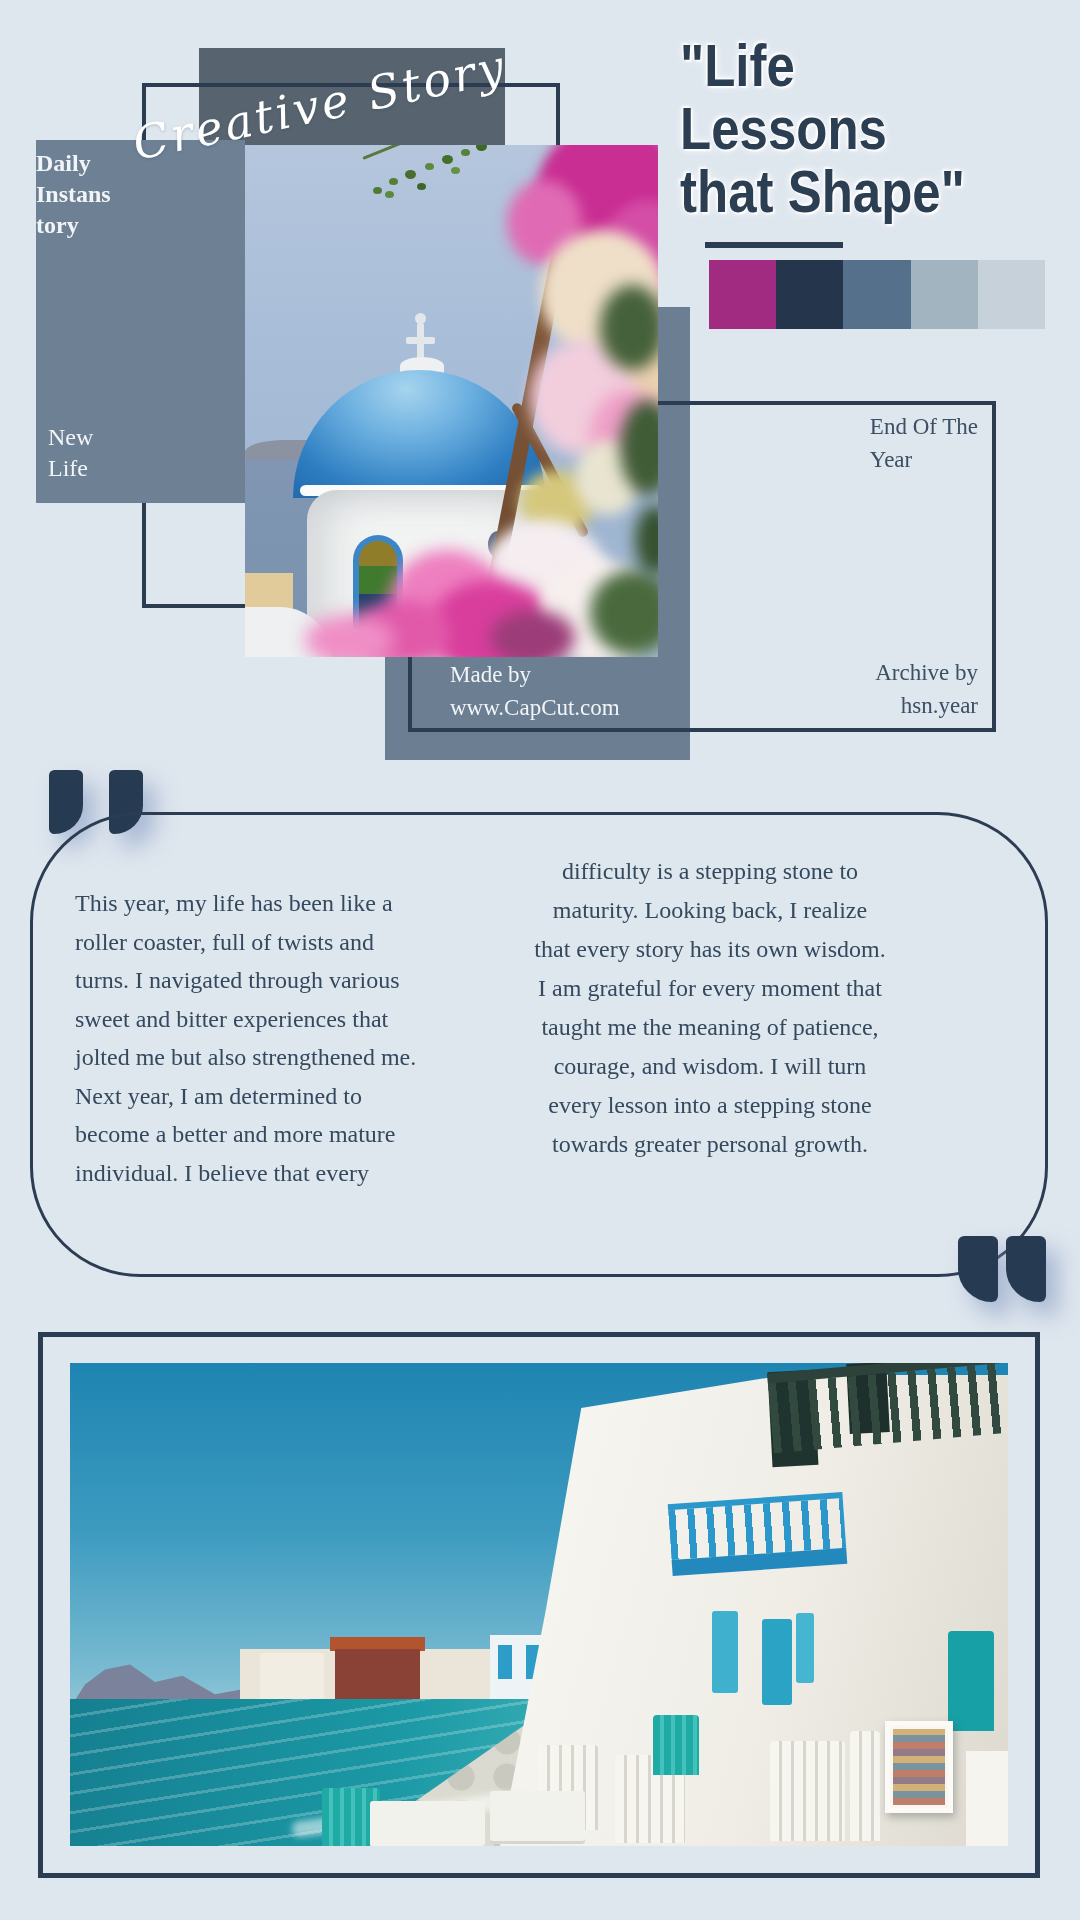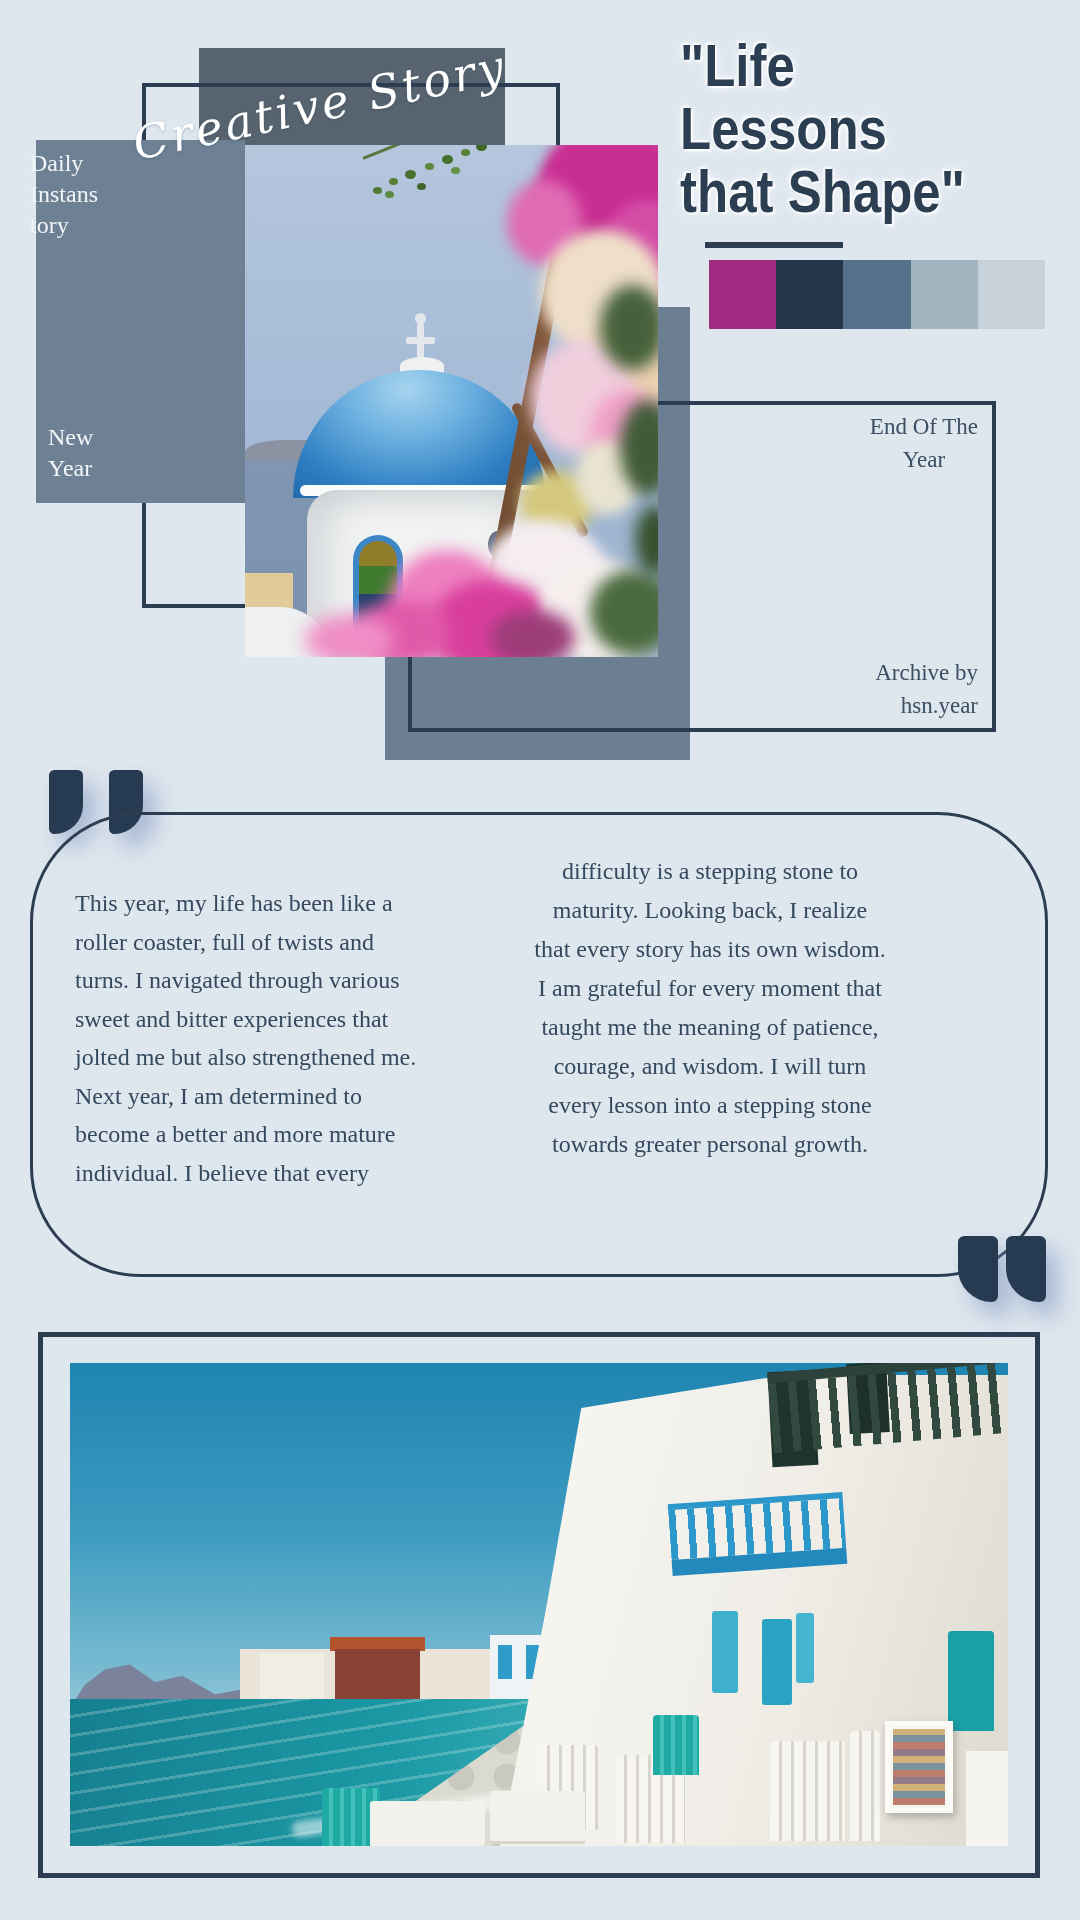--- a/index.html
+++ b/index.html
@@ -5,40 +5,40 @@
   * { margin:0; padding:0; box-sizing:border-box; }
   body { background:#dee6ee; font-family:"Liberation Serif", serif; }
   .canvas { position:relative; width:1080px; height:1920px; overflow:hidden; background:#dee6ee; }
   .abs { position:absolute; }
 
   
   .rect-dark-top { left:199px; top:48px; width:306px; height:292px; background:#57646f; }
   .frame-1 { left:142px; top:83px; width:418px; height:525px; border:4px solid #2c3d52; }
   .rect-left-slate { left:36px; top:140px; width:209px; height:363px; background:#6d8094; }
   .badge-text { color:#f2f5f7; font-size:24px; line-height:31px; white-space:pre-line; }
-  .daily { left:30px; top:148px; }
+  .daily { left:36px; top:148px;font-weight:bold; }
   .newyear { left:48px; top:422px; }
   .script-overlay { left:128px; top:118px; width:400px; font-family:"DejaVu Serif", serif; font-style:italic;
     font-size:46px; color:#ffffff; transform:rotate(-12deg); transform-origin:left top; letter-spacing:3px;
     text-shadow:0 1px 3px rgba(40,60,90,.25); z-index:6; }
 
   
   .title { left:680px; top:34px; width:420px; font-family:"Liberation Sans", sans-serif; font-weight:700;
     font-size:60px; line-height:63px; color:#2c3e52; white-space:pre-line; transform:scaleX(.85);
     transform-origin:left top; letter-spacing:0px;
     text-shadow:2px 2px 2px rgba(255,255,255,.95), -2px -2px 2px rgba(255,255,255,.85), 0 0 12px rgba(255,255,255,.9); }
   .title-underline { left:705px; top:242px; width:138px; height:6px; background:#2c3d52; }
   .palette { left:709px; top:260px; width:336px; height:69px; display:flex; }
   .palette .swatch { flex:1; }
 
   
   .rect-madeby { left:385px; top:307px; width:305px; height:453px; background:#6b7e92; }
   .made-by { left:450px; top:658px; color:#f2f5f7; font-size:23px; line-height:33px; white-space:pre-line; z-index:5; }
   .frame-2 { left:408px; top:401px; width:588px; height:331px; border:4px solid #2c3d52; }
-  .eoy { right:102px; top:410px; text-align:center; color:#3c4f63; font-size:23px; line-height:33px; white-space:pre-line; }
+  .eoy { right:102px; top:410px; text-align:left; color:#3c4f63; font-size:23px; line-height:33px; white-space:pre-line; }
   .archive { right:102px; top:656px; text-align:right; color:#3c4f63; font-size:23px; line-height:33px; white-space:pre-line; }
 
   
   .photo { position:absolute; overflow:hidden; }
   .church { left:245px; top:145px; width:413px; height:512px; z-index:4;
     background:linear-gradient(180deg,#b5c6dd 0%,#a8bdd8 40%,#9fb6d2 75%,#a9bdd2 100%); }
   .land { left:0; top:295px; width:100px; height:30px; background:#8b92a2; border-radius:40%; }
   .sea-strip { left:0; top:315px; width:95px; height:165px; background:linear-gradient(180deg,#8096b2,#7b93ae); }
   .drum { left:62px; top:345px; width:250px; height:167px; background:#f2f3f3; border-radius:30px 30px 0 0;
     box-shadow:inset -30px 0 40px rgba(140,150,160,.35), inset 25px 0 35px rgba(150,160,170,.28); }
@@ -128,28 +128,30 @@
 
 <div class="canvas">
 
   <div class="abs rect-dark-top"></div>
   <div class="abs frame-1"></div>
   <div class="abs rect-left-slate"></div>
   <div class="abs badge-text daily">Daily
 Instans
 tory</div>
   <div class="abs badge-text newyear">New
-Year</div>
+Life</div>
 
   <div class="abs rect-madeby"></div>
   <div class="abs frame-2"></div>
   <div class="abs eoy">End Of The
 Year</div>
   <div class="abs archive">Archive by
 hsn.year</div>
+  <div class="abs made-by">Made by
+www.CapCut.com</div>
 
   <div class="photo church">
     <div class="abs land"></div>
     <div class="abs sea-strip"></div>
     <div class="abs cross-v"></div>
     <div class="abs cross-h"></div>
     <div class="abs cross-knob"></div>
     <div class="abs dome-cap"></div>
     <div class="abs dome"></div>
     <div class="abs cornice"></div>

